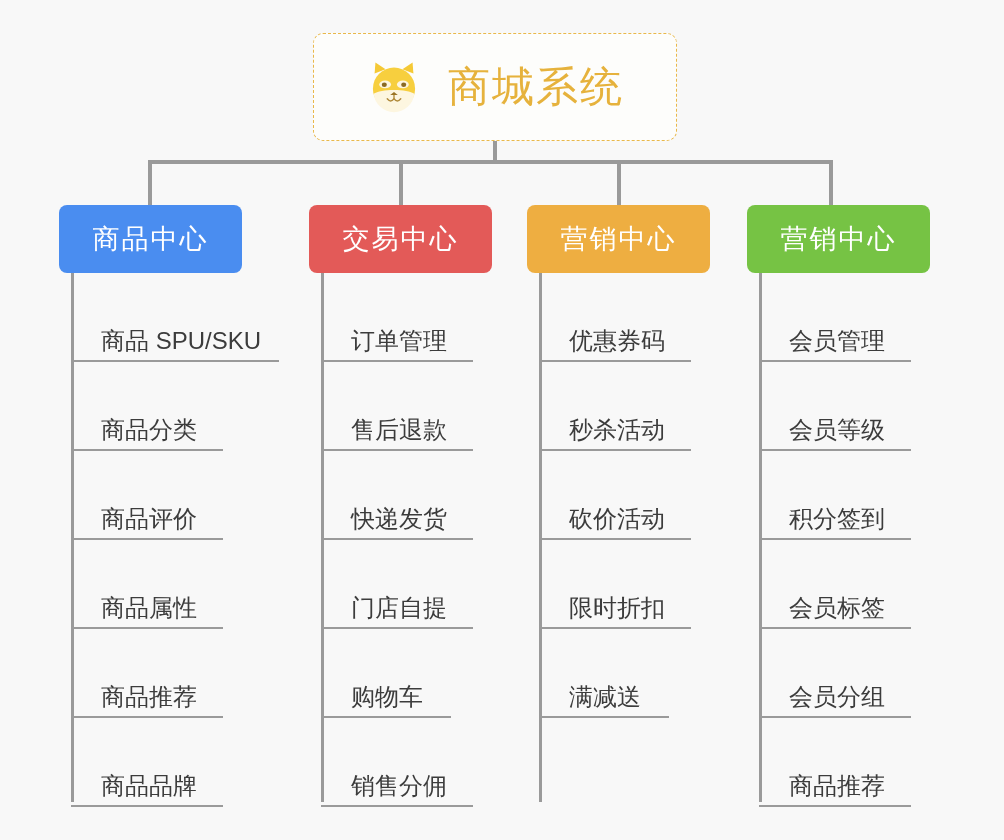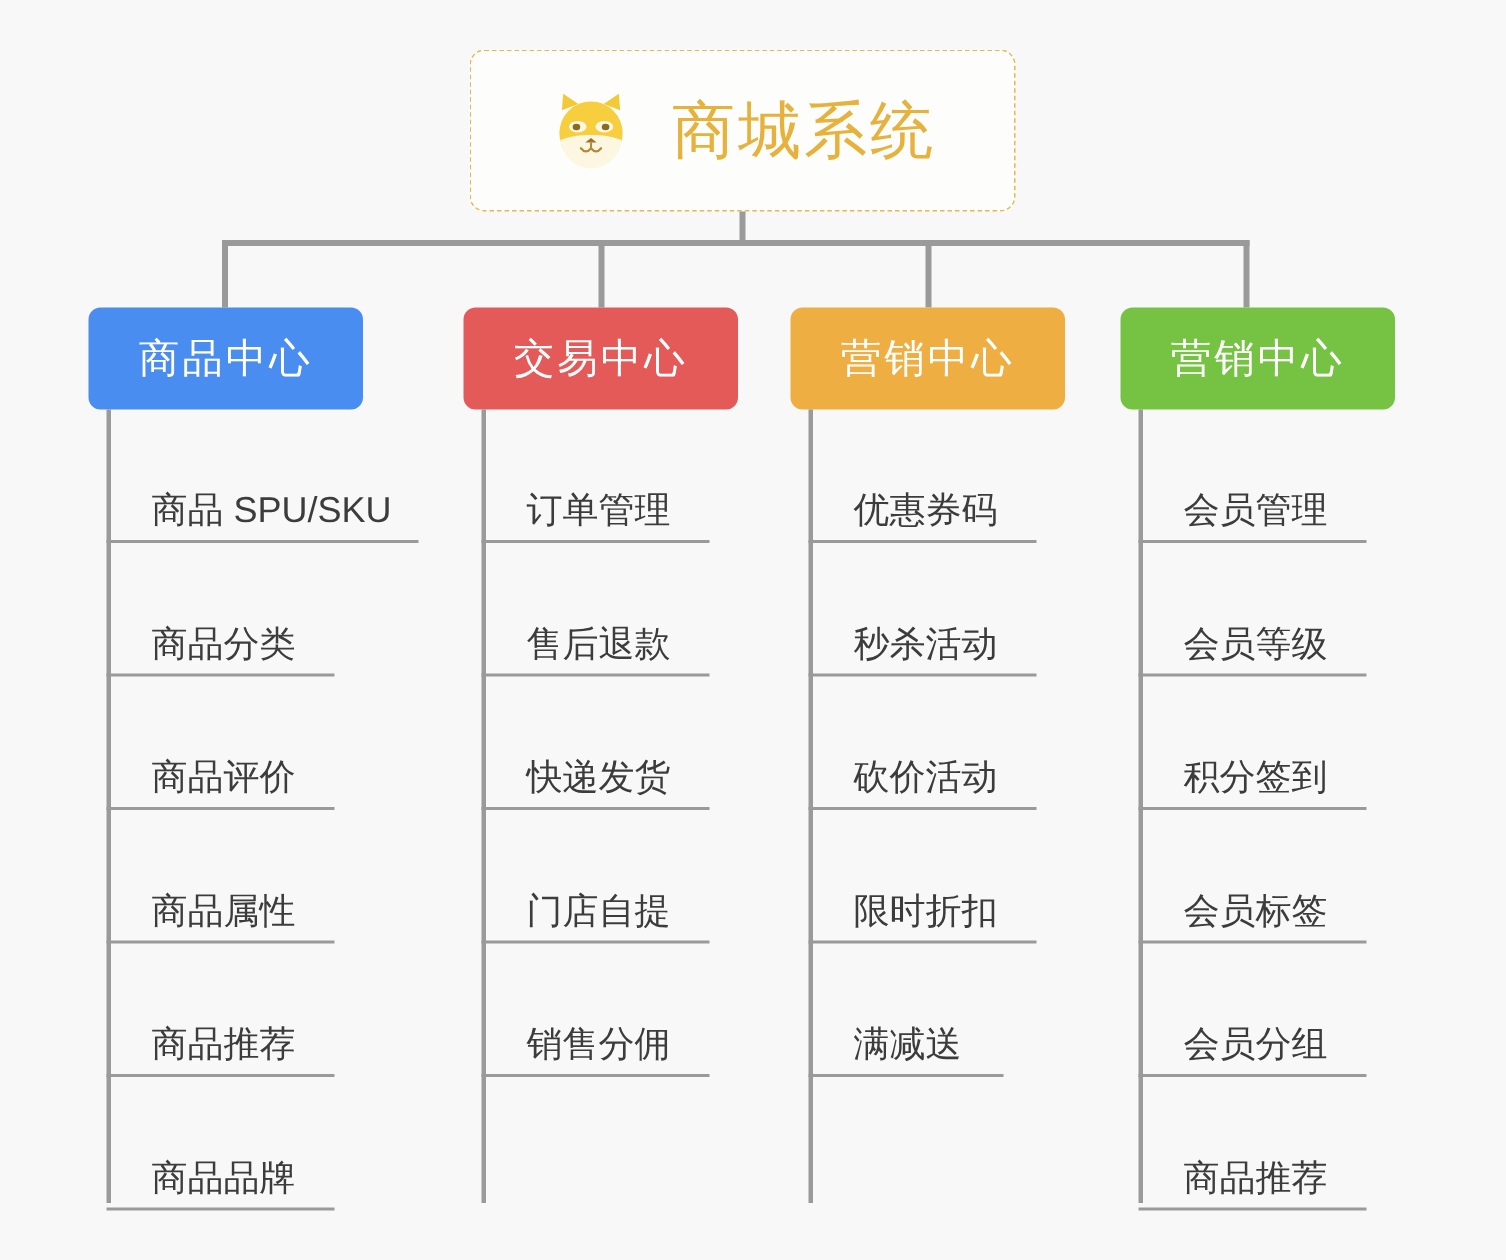--- a/index.html
+++ b/index.html
@@ -227,20 +227,24 @@
       </div>
       <div class="leaf">
         <span class="leaf-underline" style="width:152px;"></span>
         <span class="leaf-label">快递发货</span>
       </div>
       <div class="leaf">
         <span class="leaf-underline" style="width:152px;"></span>
         <span class="leaf-label">门店自提</span>
       </div>
       <div class="leaf">
+        <span class="leaf-underline" style="width:130px;"></span>
+        <span class="leaf-label">购物车</span>
+      </div>
+      <div class="leaf">
         <span class="leaf-underline" style="width:152px;"></span>
         <span class="leaf-label">销售分佣</span>
       </div>
     </div>
   </div>
 
   <div class="column col-2">
     <div class="cat-header" style="--c:#eeae41;">
       <span>营销中心</span>
     </div>

